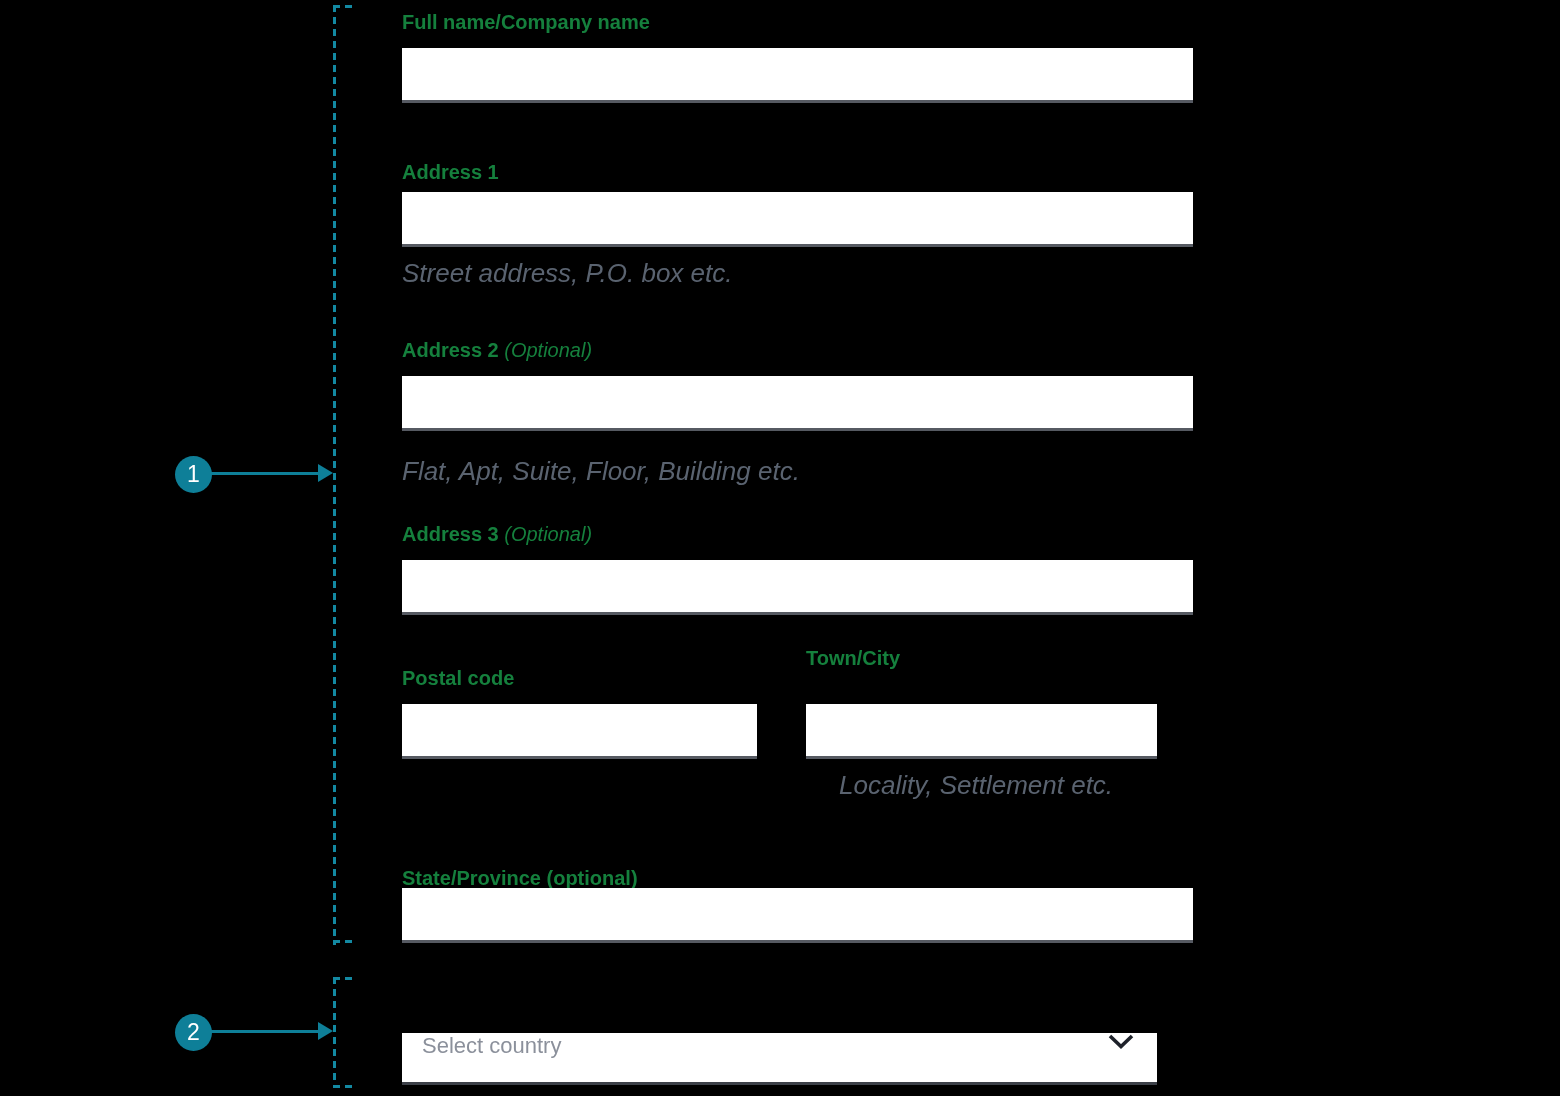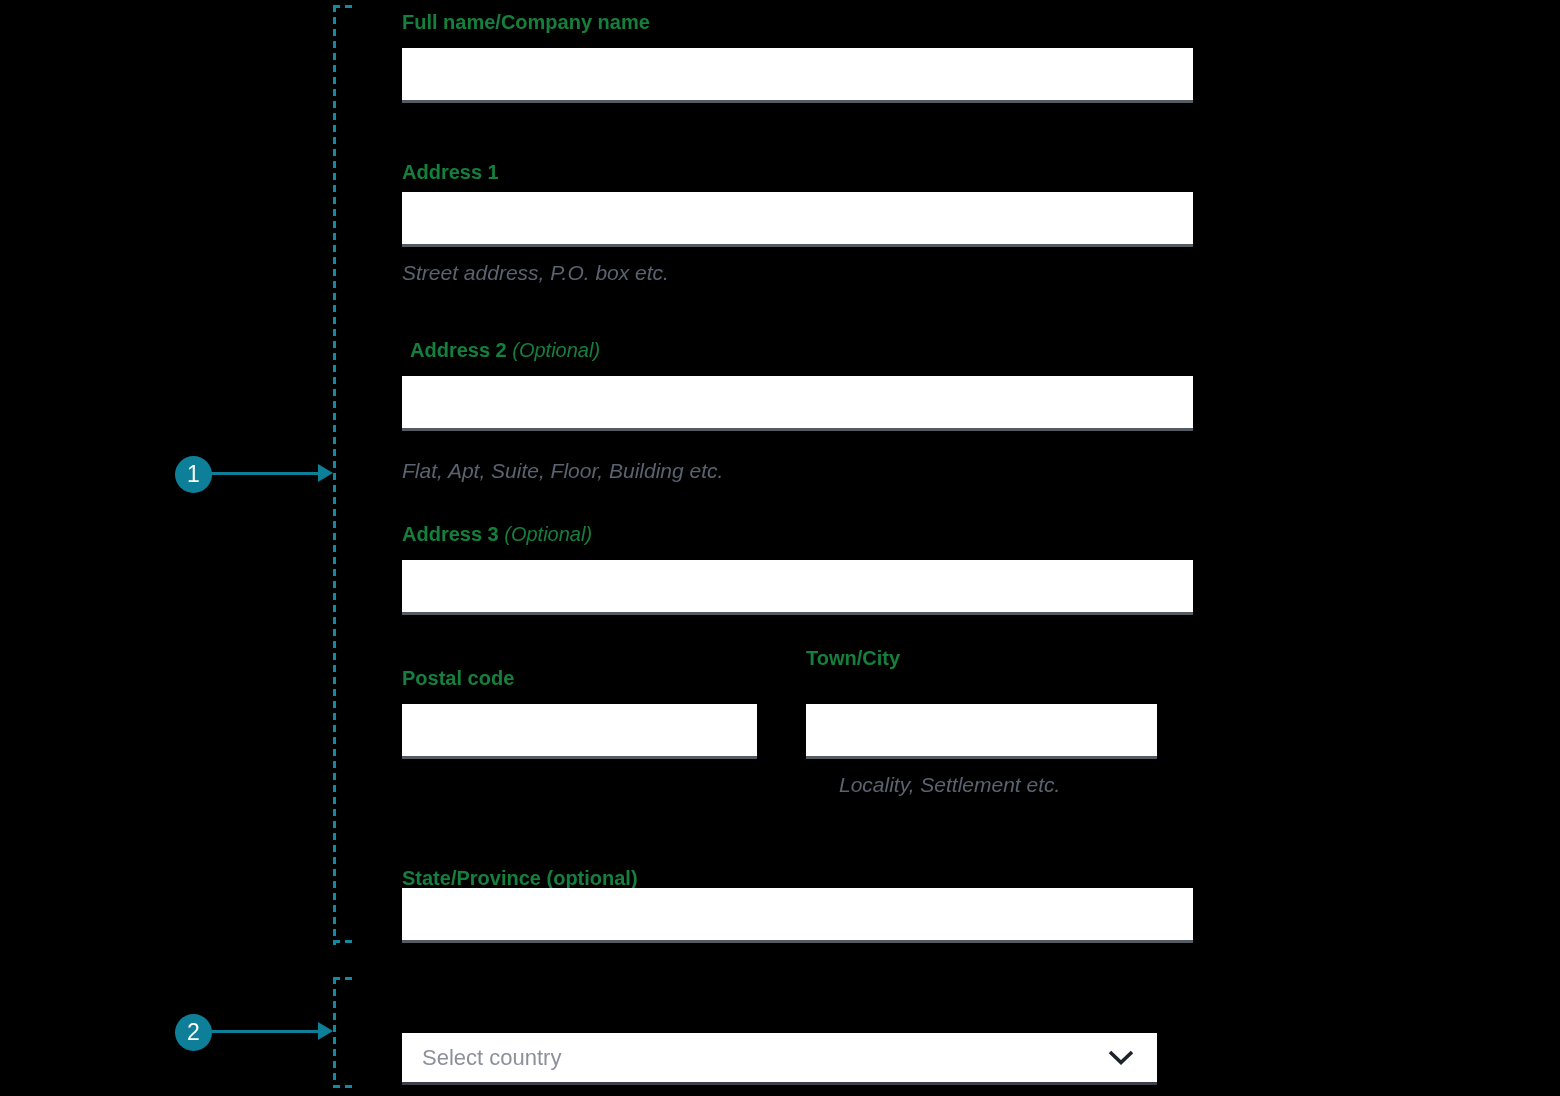--- a/index.html
+++ b/index.html
@@ -12,39 +12,39 @@
   }
   
   .lbl{
     position:absolute;left:402px;
     font-size:20px;font-weight:bold;color:#15803d;
     line-height:28px;white-space:nowrap;
   }
   .lbl .opt{font-weight:normal;font-style:italic;}
   .helper{
     position:absolute;left:402px;
-    font-size:21px;font-style:italic;color:#5A6370;
+    font-size:26px;font-style:italic;color:#5A6370;
     line-height:26px;white-space:nowrap;
   }
   
   .inp{
     position:absolute;left:402px;width:755px;height:52px;
     background:#FFFFFF;border:none;outline:none;
     border-bottom:3px solid #565A62;
     box-sizing:content-box;
     font-size:22px;color:#21262E;padding:0 18px;
     font-family:"Liberation Sans", sans-serif;
   }
   .inp.half-left{width:319px;}
   .inp.half-right{left:806px;width:315px;}
   
   .select{
     position:absolute;left:402px;top:1033px;width:755px;height:52px;
     background:#FFFFFF;border-bottom:3px solid #3C4048;
-    display:flex;align-items:center;justify-content:space-between;
+    display:flex;align-items:flex-start;justify-content:space-between;
     padding:0;box-sizing:border-box;cursor:pointer;
   }
   .select .ph{
     font-size:22px;color:#8B909B;padding-left:20px;
   }
   .select .chev{
     display:flex;align-items:center;padding-right:22px;
   }
   
   .step-circle{
@@ -97,21 +97,21 @@
   <div class="arrow-line" style="left:210px;top:1030px;width:109px;"></div>
   <div class="arrow-head" style="left:318px;top:1022px;"></div>
 
   <div class="lbl" style="top:8px;">Full name/Company name</div>
   <input class="inp" style="top: 48px;" value="">
 
   <div class="lbl" style="top:134px;margin-top:24px;">Address 1</div>
   <input class="inp" style="top: 192px;" value="">
   <div class="helper" style="top:260px;">Street address, P.O. box etc.</div>
 
-  <div class="lbl" style="top:336px;margin-left:8px;">
+  <div class="lbl" style="top:336px;">
     <span>Address 2</span>
     <span class="opt">(Optional)</span>
   </div>
   <input class="inp" style="top: 376px;" value="">
   <div class="helper" style="top:458px;">Flat, Apt, Suite, Floor, Building etc.</div>
 
   <div class="lbl" style="top:520px;">
     <span>Address 3</span>
     <span class="opt">(Optional)</span>
   </div>

